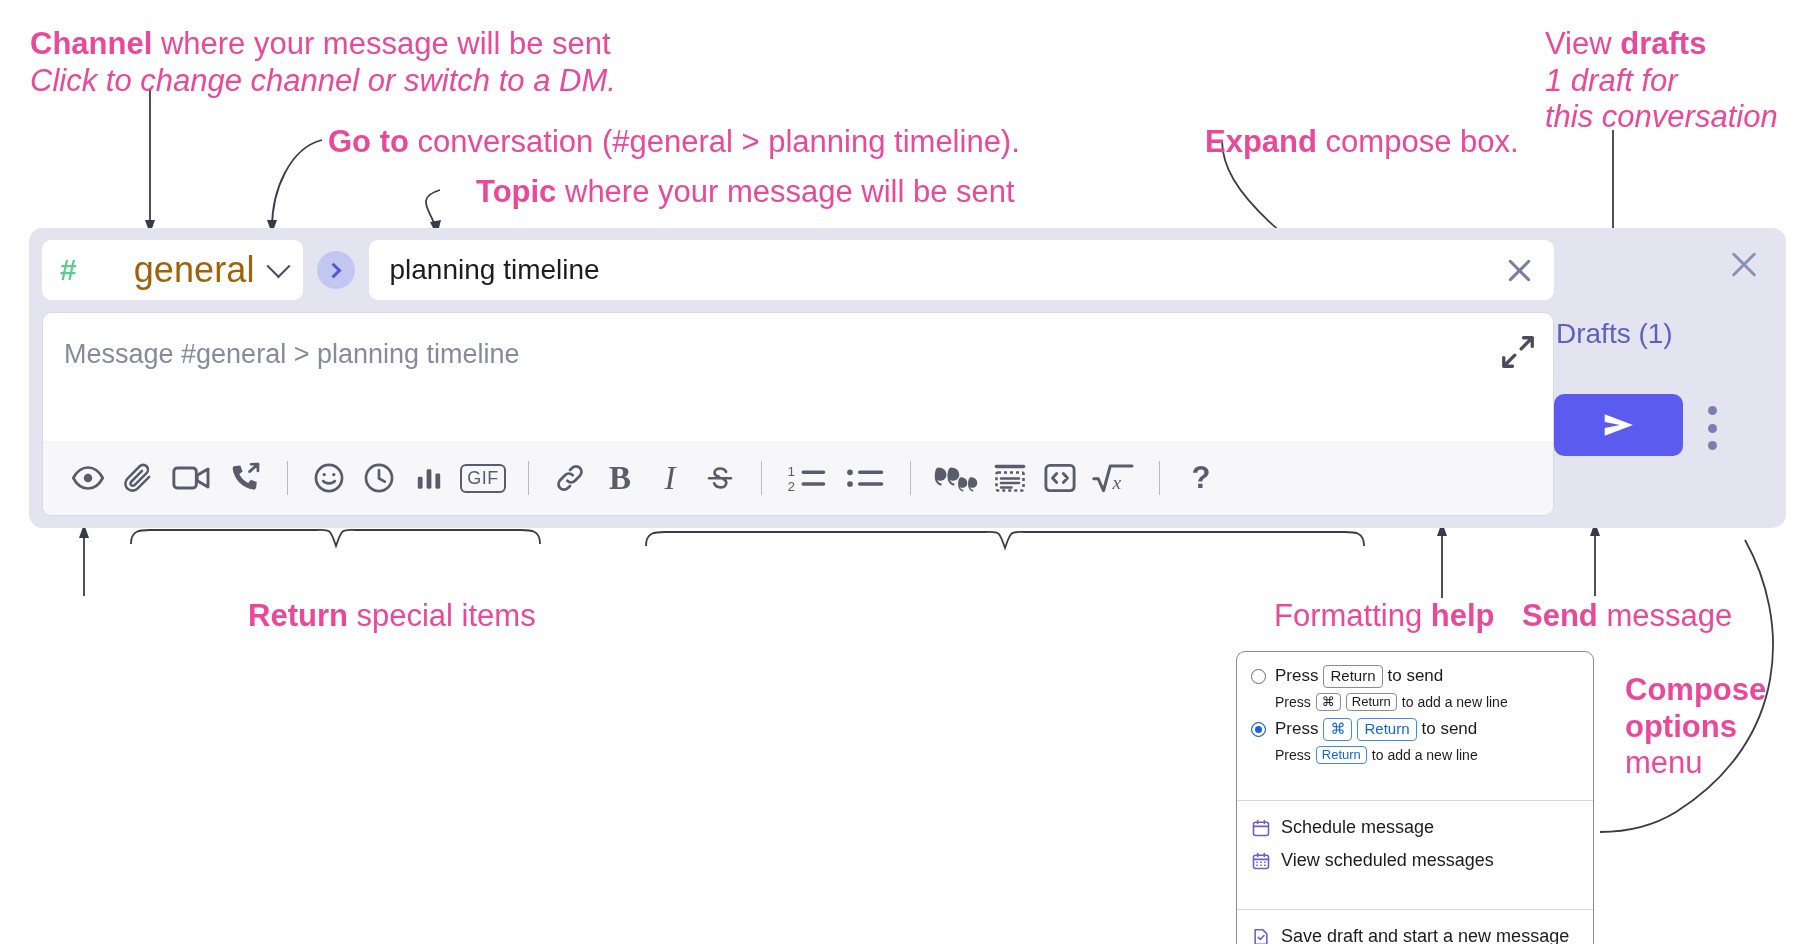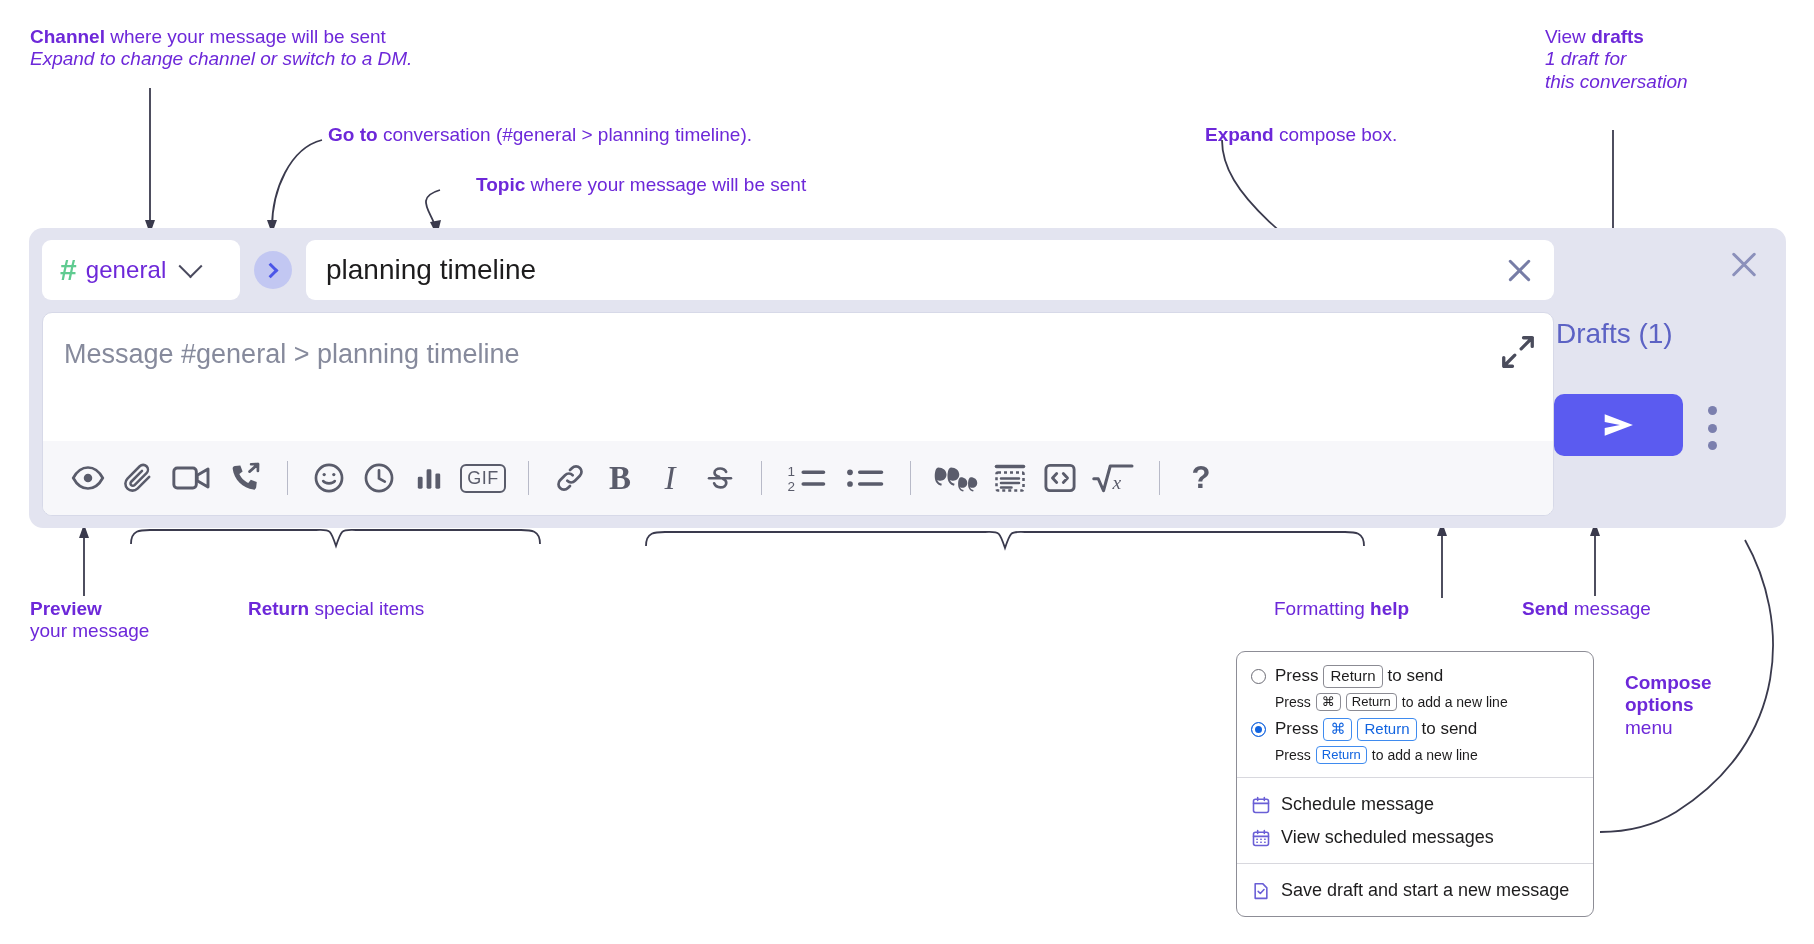--- a/index.html
+++ b/index.html
@@ -11,22 +11,22 @@
   #page {
     position: relative;
     width: 1814px;
     height: 944px;
     overflow: hidden;
     background: #ffffff;
   }
   
   .anno {
     position: absolute;
-    color: #6d28d9;
-    font-size: 19px;
+    color: #ec4899;
+    font-size: 31px;
     line-height: 1.18;
     white-space: nowrap;
   }
   .anno b { font-weight: 700; }
   .anno i { font-style: italic; }
 
   
   #leaders {
     position: absolute;
     left: 0; top: 0;
@@ -71,23 +71,24 @@
     cursor: pointer;
   }
   .hash-icon {
     font-size: 30px;
     font-weight: 700;
     color: #5fcb90;
     line-height: 1;
     letter-spacing: -1px;
   }
   .chan-name {
-    font-size: 24px;
-    color: #6d28d9;
+    font-size: 36px;
+    color: #a16207;
     letter-spacing: .1px;
+    margin-left: 48px;
   }
   .chev-down {
     margin-left: 6px;
     width: 17px; height: 17px;
     border-right: 2.6px solid #4a4a5e;
     border-bottom: 2.6px solid #4a4a5e;
     transform: rotate(45deg) translate(-3px,-3px);
   }
   .goto-btn {
     width: 38px; height: 38px;
@@ -265,21 +266,21 @@
     top: 651px;
     width: 358px;
     background: #ffffff;
     border: 1.4px solid #8d8d96;
     border-radius: 9px;
     overflow: hidden;
     font-size: 17px;
     color: #1d1c1d;
   }
   .menu-sec { padding: 10px 0 9px 0; }
-  .menu-sec + .menu-sec { border-top: 1.2px solid #d8d8de; }
+  .menu-sec + .menu-sec { border-top: 1.2px solid #d8d8de; margin-top: 23px; }
   .radio-row {
     display: flex;
     align-items: center;
     gap: 9px;
     padding: 3px 14px;
     cursor: pointer;
   }
   .radio {
     width: 15px; height: 15px;
     border-radius: 50%;
@@ -365,45 +366,41 @@
     </g>
 
     <g fill="none" stroke="#3a3a4d" stroke-width="1.8">
       <path d="M131,544 C131,530 140,530 150,530 L316,530 C330,530 330,528 336,546 C342,528 342,530 356,530 L521,530 C531,530 540,530 540,544"></path>
       <path d="M646,546 C646,532 655,532 665,532 L985,532 C999,532 999,530 1005,548 C1011,530 1011,532 1025,532 L1345,532 C1355,532 1364,532 1364,546"></path>
     </g>
   </svg>
 
   <div class="anno" style="left:30px; top:26px;">
     <div><b>Channel</b><span> where your message will be sent</span></div>
-    <div><i>Expand to change channel or switch to a DM.</i></div>
+    <div><i>Click to change channel or switch to a DM.</i></div>
   </div>
 
   <div class="anno" style="left:328px; top:124px;">
     <b>Go to</b><span> conversation (#general &gt; planning timeline).</span>
   </div>
 
   <div class="anno" style="left:476px; top:174px;">
     <b>Topic</b><span> where your message will be sent</span>
   </div>
 
   <div class="anno" style="left:1205px; top:124px;">
     <b>Expand</b><span> compose box.</span>
   </div>
 
   <div class="anno" style="left:1545px; top:26px;">
     <div><span>View </span><b>drafts</b></div>
     <div><i>1 draft for</i></div>
     <div><i>this conversation</i></div>
   </div>
 
-  <div class="anno" style="left:30px; top:598px;">
-    <div><b>Preview</b></div>
-    <div><span>your message</span></div>
-  </div>
 
   <div class="anno" style="left:248px; top:598px;">
     <b>Return</b><span> special items</span>
   </div>
 
 
   <div class="anno" style="left:1274px; top:598px;">
     <span>Formatting </span><b>help</b>
   </div>
 

